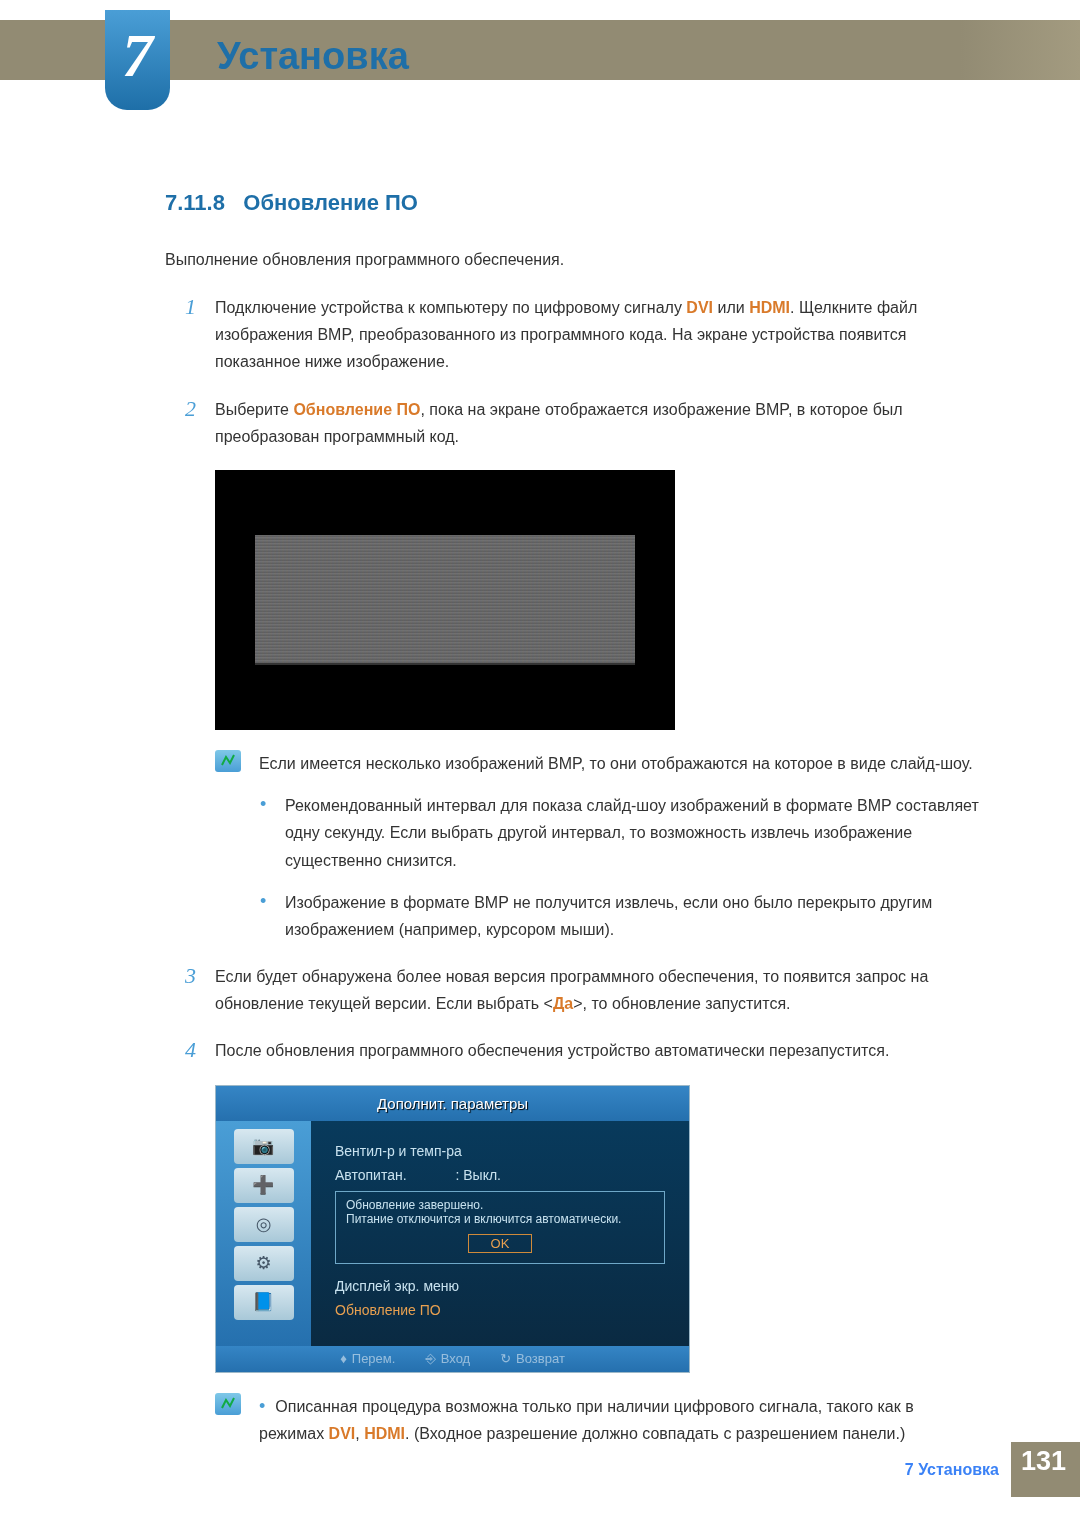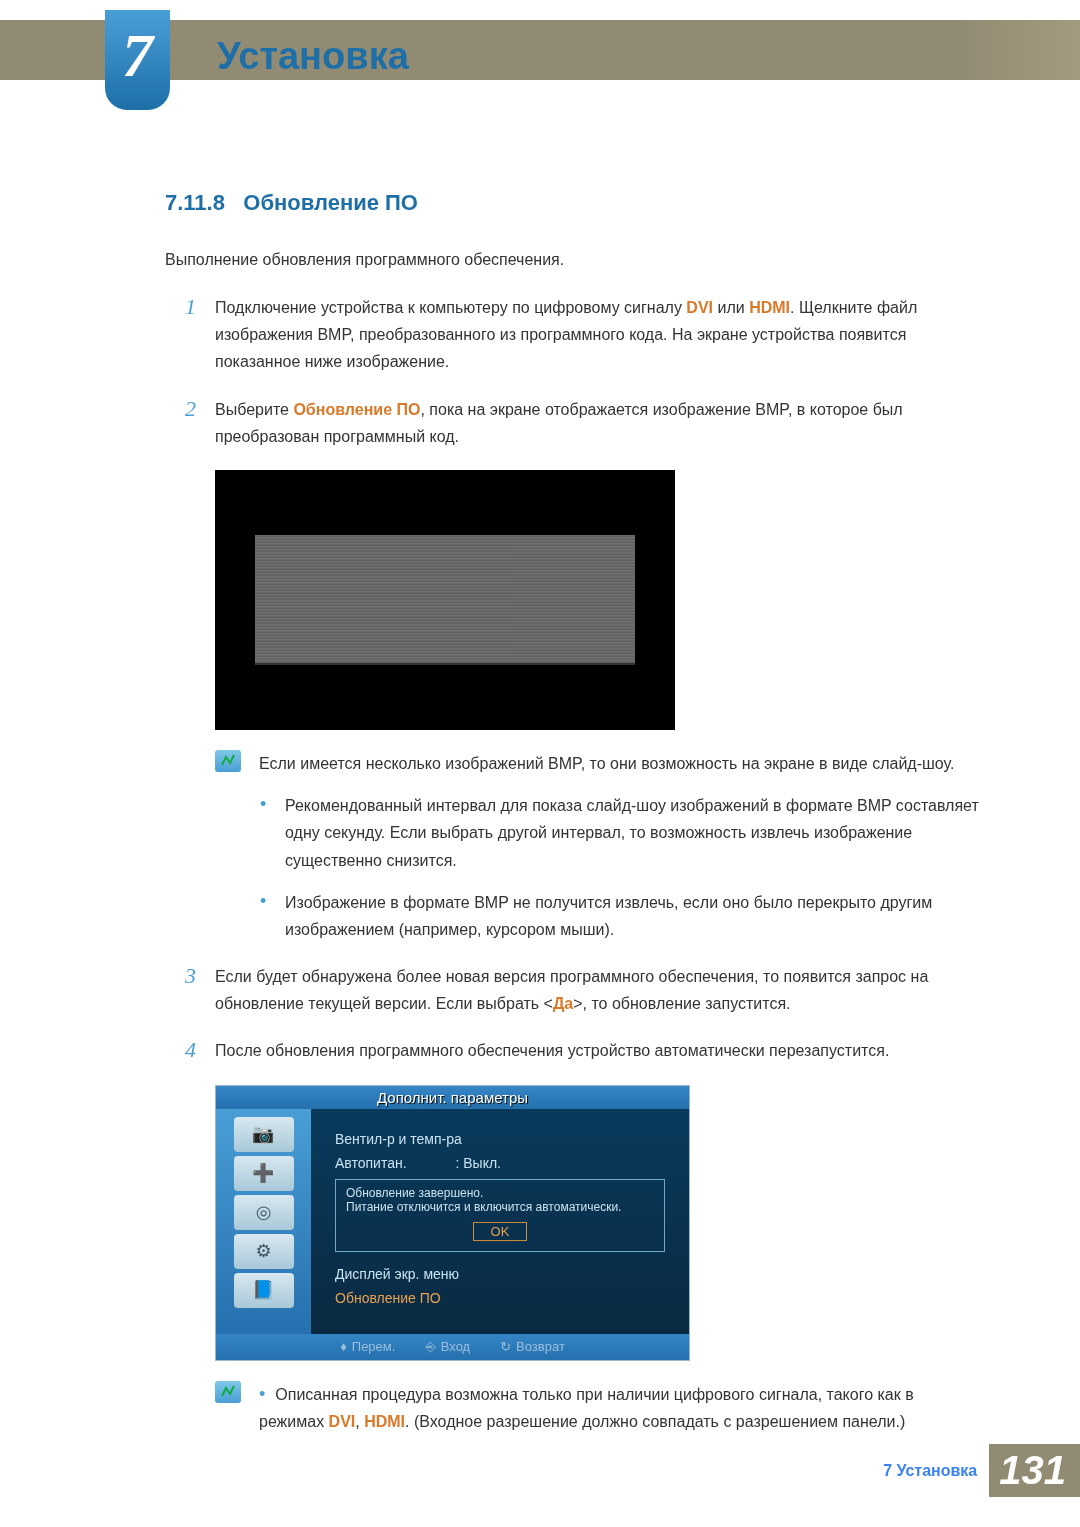--- a/index.html
+++ b/index.html
@@ -164,21 +164,21 @@
     width: 475px;
     margin-left: 50px;
     margin-bottom: 20px;
     border: 1px solid #9cb8c8;
   }
   .osd-header {
     background: linear-gradient(to bottom, #3585c5, #2570ae);
     color: #fff;
     text-align: center;
     font-size: 15px;
-    padding: 3px 0;
+    padding: 9px 0;
     text-shadow: 1px 1px 1px #000;
   }
   .osd-body {
     display: flex;
     background: linear-gradient(to bottom, #083a5c, #0a2a42);
     min-height: 225px;
   }
   .osd-sidebar {
     width: 95px;
     background: linear-gradient(to bottom, #4a9ed6, #2570ae);
@@ -210,21 +210,21 @@
   .osd-line .val { margin-left: 45px; }
   .osd-box {
     border: 1px solid #6fa8c8;
     padding: 6px 10px 10px;
     margin-top: 4px;
     margin-bottom: 14px;
     font-size: 12px;
     color: #c8e2ef;
   }
   .osd-ok {
-    width: 54px;
+    width: 64px;
     margin: 8px auto 0;
     text-align: center;
     border: 1px solid #cf8a3a;
     color: #e8a050;
     font-size: 13px;
     padding: 1px 0;
   }
   .osd-highlight { color: #e8a050; }
   .osd-footer {
     background: linear-gradient(to bottom, #3585c5, #2570ae);
@@ -249,24 +249,23 @@
   }
   .footer-label {
     color: #3b82f6;
     font-size: 16px;
     font-weight: bold;
     margin-right: 12px;
   }
   .footer-pagenum-box {
     background: #928b73;
     color: #fff;
-    font-size: 40px;
-    font-weight: bold;
-    padding: 4px 14px 4px 10px;
-    font-style: italic;
+    font-size: 27px;
+    font-weight: bold;
+    padding: 4px 14px 20px 10px;
   }
 </style>
 </head>
 <body>
 
 <div class="page">
   <div class="header-bar"></div>
   <div class="header-right"></div>
   <div class="chapter-tab">
     <span>7</span>
@@ -299,21 +298,21 @@
     <div class="screen-image">
       <div class="static-noise"></div>
     </div>
 
     <div class="note-block">
       <div class="note-icon">
         <svg viewBox="0 0 16 16">
             <path d="M2 12 L6 4 L10 10 L14 2" stroke="#1a4" stroke-width="2" fill="none"></path>
           </svg>
       </div>
-      <div class="note-text">Если имеется несколько изображений BMP, то они возможность на экране в виде слайд-шоу.</div>
+      <div class="note-text">Если имеется несколько изображений BMP, то они отображаются на которое в виде слайд-шоу.</div>
     </div>
 
     <div class="bullet-list">
       <div class="bullet-item">
         <div class="bullet-dot">•</div>
         <div class="bullet-text">Рекомендованный интервал для показа слайд-шоу изображений в формате BMP составляет одну секунду. Если выбрать другой интервал, то возможность извлечь изображение существенно снизится.</div>
       </div>
       <div class="bullet-item">
         <div class="bullet-dot">•</div>
         <div class="bullet-text">Изображение в формате BMP не получится извлечь, если оно было перекрыто другим изображением (например, курсором мыши).</div>

